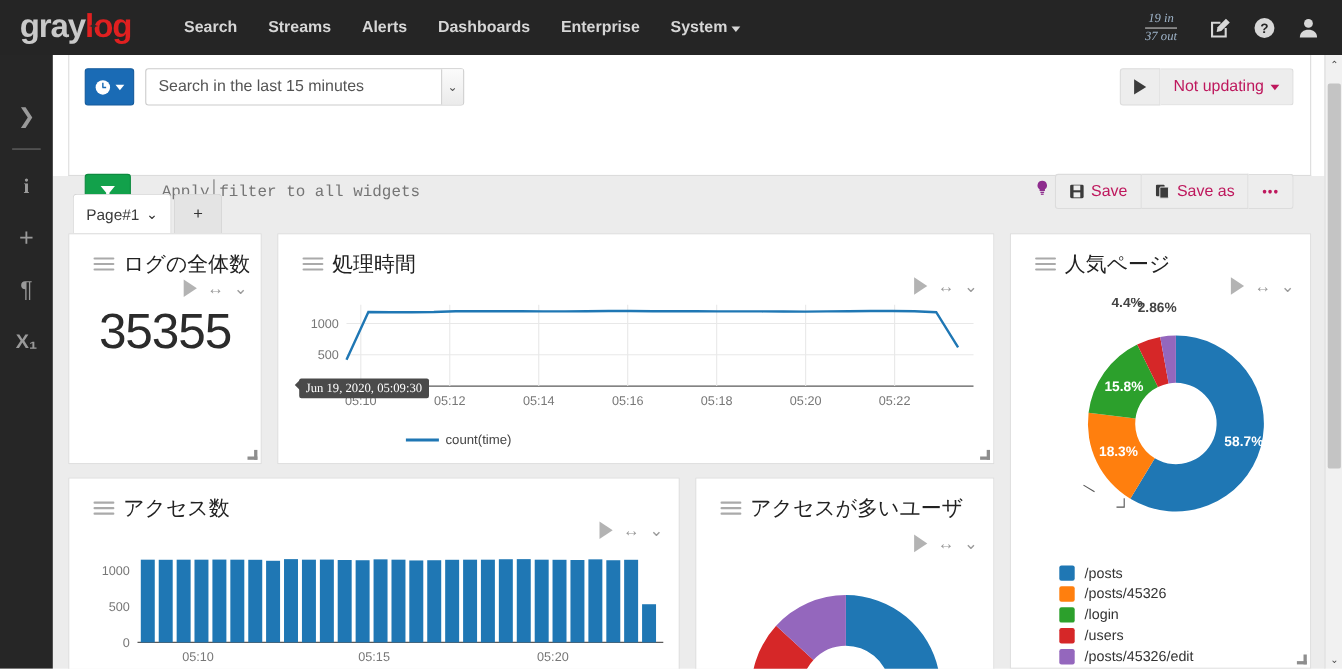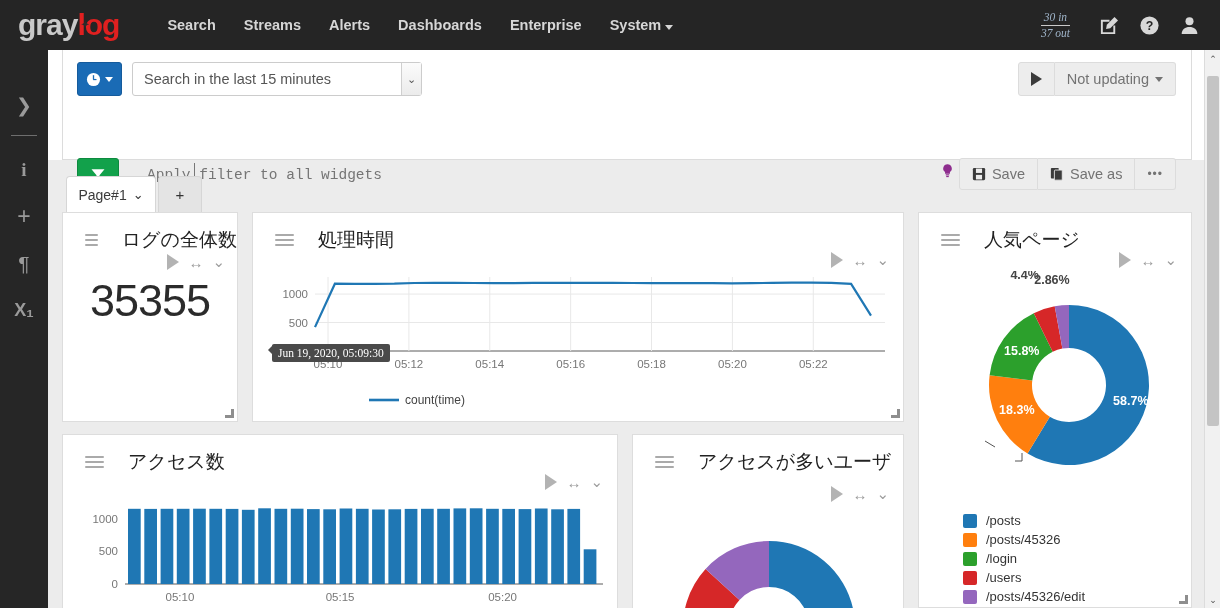--- a/index.html
+++ b/index.html
@@ -110,21 +110,21 @@
   }
   #filter-cursor {
     position: absolute; left: 131px; top: 113px; width: 1px; height: 16px; background: #777;
   }
   #lightbulb { position: absolute; left: 876px; top: 113px; cursor: pointer; }
   #refresh-group {
     position: absolute; right: 15px; top: 12px; height: 34px;
     display: flex; align-items: stretch;
   }
   .btn-grey {
-    background: #ededed; border: 1px solid #dcdcdc; color: #737373;
+    background: #ededed; border: 1px solid #dcdcdc; color: #be185d;
     font-size: 14.5px; display: flex; align-items: center; gap: 6px;
     padding: 0 12px; cursor: pointer; white-space: nowrap;
   }
   .btn-grey.mid { border-left: none; }
   .btn-grey.first { border-radius: 3px 0 0 3px; }
   .btn-grey.last { border-radius: 0 3px 3px 0; border-left: none; }
   #save-group {
     position: absolute; right: 15px; top: 108px; height: 32px;
     display: flex; align-items: stretch;
   }
@@ -146,21 +146,21 @@
   }
   #tab-page1 { left: 4px; width: 90px; background: #fff; padding: 0 10px; }
   #tab-add { left: 96px; width: 44px; background: #e4e4e4; color: #333; font-size: 15px; }
 
   
   .widget {
     position: absolute; background: #fff; border: 1px solid #ddd;
     overflow: hidden;
   }
   .w-title {
-    display: flex; align-items: center; gap: 24px;
+    display: flex; align-items: center; gap: 8px;
     padding: 14px 0 0 22px; font-size: 19px; color: #222;
     white-space: nowrap;
   }
   .burger { display: inline-block; width: 19px; }
   .burger i {
     display: block; height: 2px; background: #aaa; margin: 3px 0; border-radius: 1px;
   }
   .w-actions {
     position: absolute; display: flex; align-items: center; gap: 9px;
     color: #aaa;
@@ -256,21 +256,21 @@
   </div>
   <a class="nav-link">Search</a>
   <a class="nav-link">Streams</a>
   <a class="nav-link">Alerts</a>
   <a class="nav-link">Dashboards</a>
   <a class="nav-link">Enterprise</a>
   <a class="nav-link"><span>System</span> <span class="caret-down"></span></a>
 
   <div id="nav-right">
     <div id="throughput">
-      <span class="tp-in">30 in</span>
+      <span class="tp-in">19 in</span>
       <span class="tp-out">37 out</span>
     </div>
     <div class="nav-icon">
       <svg width="21" height="21" viewBox="0 0 22 22">
           <path d="M2 5h9v2H4v11h11v-7h2v9H2z" fill="#d8d8d8"></path>
           <path d="M16.2 2.1l3.7 3.7-8.1 8.1-4.4.8.8-4.4z" fill="#d8d8d8"></path>
         </svg>
     </div>
     <div class="nav-icon">
       <svg width="21" height="21" viewBox="0 0 22 22">

